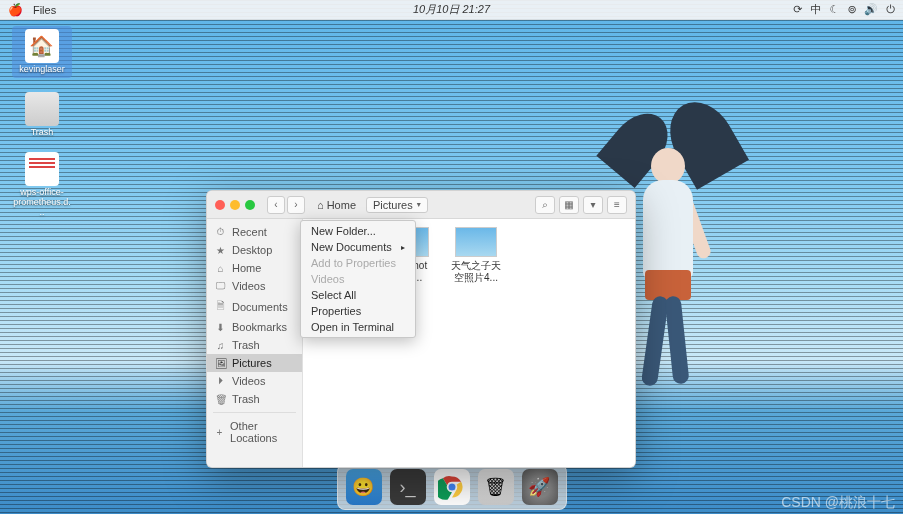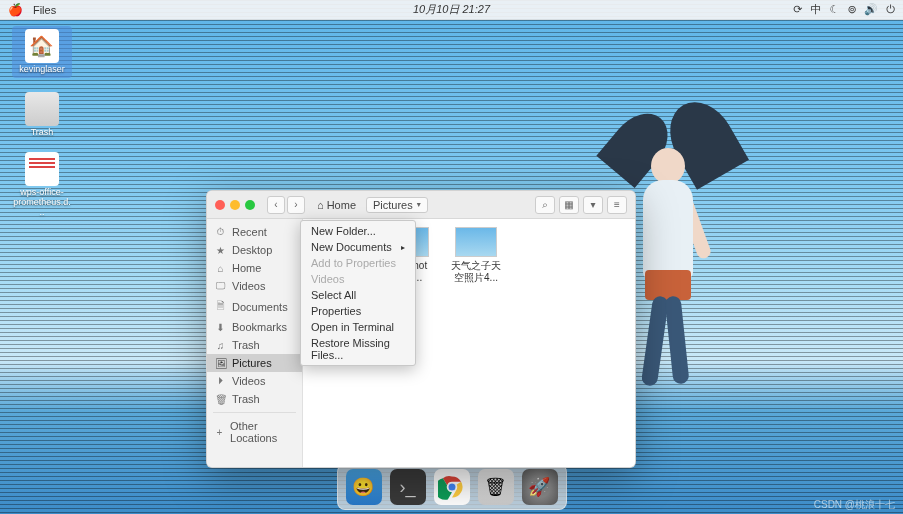--- a/index.html
+++ b/index.html
@@ -52,21 +52,21 @@
 .ctx-arrow{font-size:8px;}
 
 .dock { position:absolute; z-index:2; bottom:4px; left:50%; transform:translateX(-50%); background:rgba(230,230,230,0.75); border-radius:8px; padding:4px 8px; display:flex; gap:8px; border:1px solid rgba(255,255,255,0.5);}
 .dock-item { width:36px; height:36px; border-radius:7px; display:flex; align-items:center; justify-content:center; font-size:18px;}
 .finder-ico{background:linear-gradient(#4aa8e8,#2878c8);}
 .term-ico{background:#3a3a3a;}
 .chrome-ico{background:#fff; position:relative;}
 .chrome-ico svg{width:28px;height:28px;}
 .trash-ico{background:linear-gradient(#e8e8e8,#ccc);}
 .firefox-ico{background:radial-gradient(circle,#888 40%,#555 100%);}
-.watermark { position:absolute; right:8px; bottom:2px; font-size:10px; color:rgba(255,255,255,0.6); z-index:1;}
+.watermark { position:absolute; right:8px; bottom:2px; font-size:14px; color:rgba(255,255,255,0.6); z-index:1;}
 
 .figure { position:absolute; right:140px; top:60px; width:180px; height:380px; z-index:1;}
 .figure .body{position:absolute; left:60px; top:120px; width:50px; height:100px; background:#e8f0f5; border-radius:20px 20px 8px 8px;}
 .figure .head{position:absolute; left:68px; top:88px; width:34px; height:36px; background:#f0d8c8; border-radius:50%;}
 .figure .hair1{position:absolute; left:90px; top:40px; width:60px; height:80px; background:#2a3848; border-radius:50% 50% 0 0; transform:rotate(-30deg);}
 .figure .hair2{position:absolute; left:30px; top:50px; width:50px; height:70px; background:#2a3848; border-radius:50% 50% 0 0; transform:rotate(40deg);}
 .figure .shorts{position:absolute; left:62px; top:210px; width:46px; height:30px; background:#c8623a; border-radius:4px;}
 .figure .leg1{position:absolute; left:64px; top:236px; width:16px; height:90px; background:#3a5878; border-radius:8px; transform:rotate(8deg);}
 .figure .leg2{position:absolute; left:86px; top:236px; width:16px; height:88px; background:#3a5878; border-radius:8px; transform:rotate(-6deg);}
 .figure .arm{position:absolute; left:104px; top:130px; width:14px; height:70px; background:#f0d8c8; border-radius:7px; transform:rotate(-20deg);}
@@ -220,23 +220,20 @@
     </div>
     <div class="ctx-item">
       <span>Select All</span>
     </div>
     <div class="ctx-item">
       <span>Properties</span>
     </div>
     <div class="ctx-item">
       <span>Open in Terminal</span>
     </div>
-    <div class="ctx-item">
-      <span>Restore Missing Files...</span>
-    </div>
   </div>
 
 <div class="dock">
   <div class="dock-item finder-ico">😀</div>
   <div class="dock-item term-ico" style="color:#ccc">›_</div>
   <div class="dock-item chrome-ico">
     <svg viewBox="0 0 48 48">
         <circle cx="24" cy="24" r="22" fill="#fff"></circle>
         <path d="M24 6a18 18 0 0 1 15.6 9H24a9 9 0 0 0-8.4 5.8L8.4 9A18 18 0 0 1 24 6z" fill="#db4437"></path>
         <path d="M39.6 15A18 18 0 0 1 24 42l7.2-12.5A9 9 0 0 0 33 24a9 9 0 0 0-1-4.1z" fill="#ffcd40"></path>

